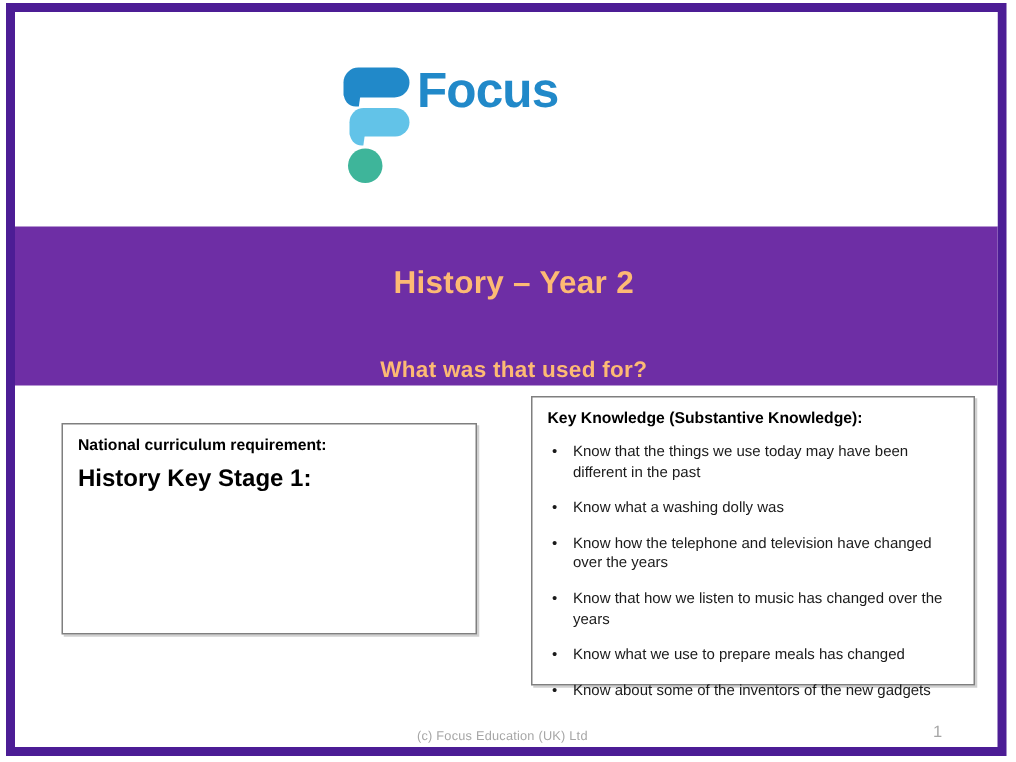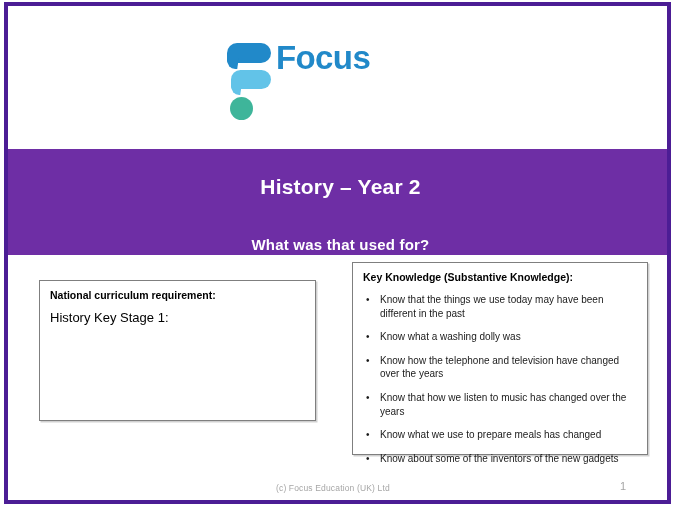--- a/index.html
+++ b/index.html
@@ -15,21 +15,21 @@
   }
 
   
   .slide {
     position: absolute;
     left: 4px;
     top: 2px;
     width: 667px;
     height: 502px;
     background: #ffffff;
-    border: 4px solid #4c1d95;
+    border: 6px solid #4c1d95;
     box-sizing: border-box;
     overflow: hidden;
   }
 
   
   .logo-band {
     position: absolute;
     left: 0;
     top: 0;
     width: 665px;
@@ -132,21 +132,21 @@
 
   
   .banner {
     position: absolute;
     left: 0;
     top: 143px;
     width: 665px;
     height: 106px;
     background: #6e2ea5;
     text-align: center;
-    color: #ffffff;
+    color: #fdba74;
   }
   .banner-title {
     margin-top: 26px;
     font-size: 21px;
     font-weight: bold;
     letter-spacing: 0.2px;
   }
   .banner-subtitle {
     margin-top: 37px;
     font-size: 15px;
@@ -178,22 +178,22 @@
   }
 
   .box-heading {
     font-size: 10.5px;
     font-weight: bold;
     color: #000000;
     margin: 0 0 9px 0;
     line-height: 13px;
   }
   .box-subheading {
-    font-size: 13px;
-    font-weight: normal;
+    font-size: 16px;
+    font-weight: bold;
     color: #000000;
     margin: 0 0 8px 0;
     line-height: 13px;
   }
   .box-body {
     font-size: 10px;
     color: #1a1a1a;
     line-height: 14.2px;
     margin: 0;
   }

